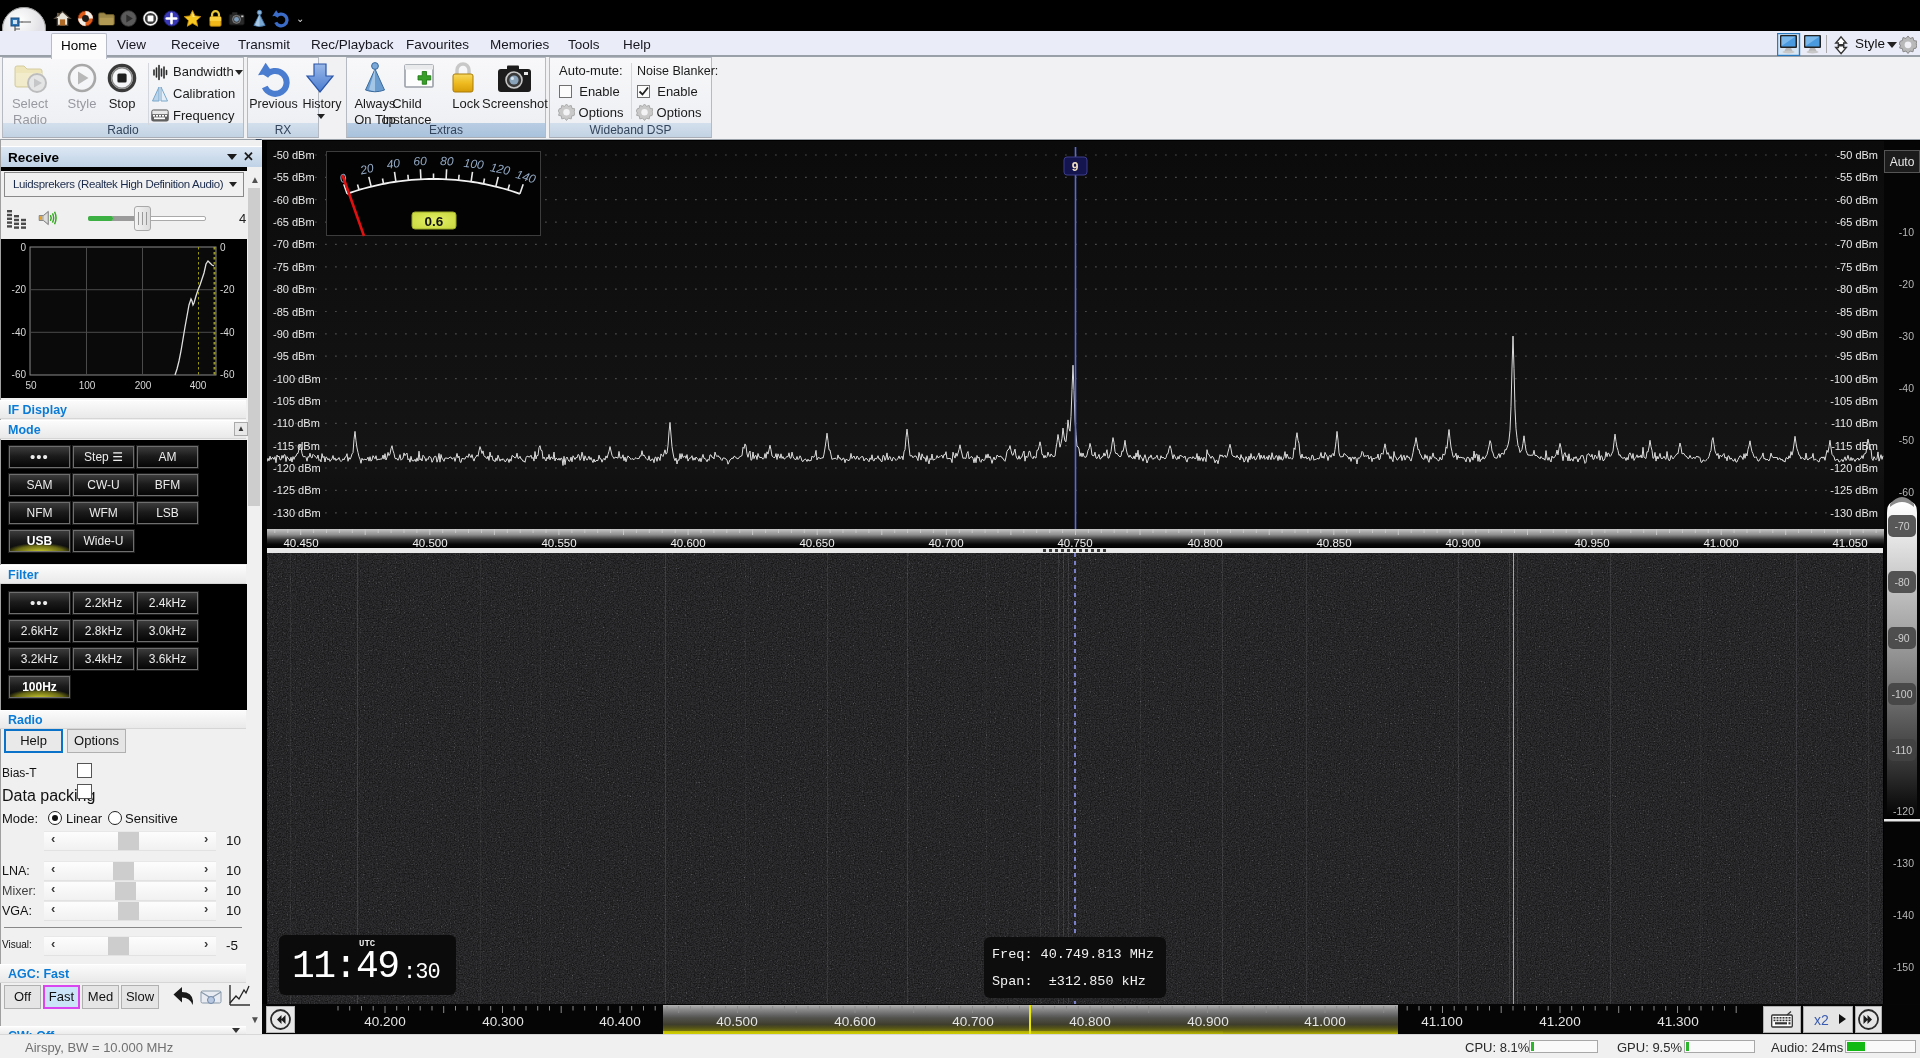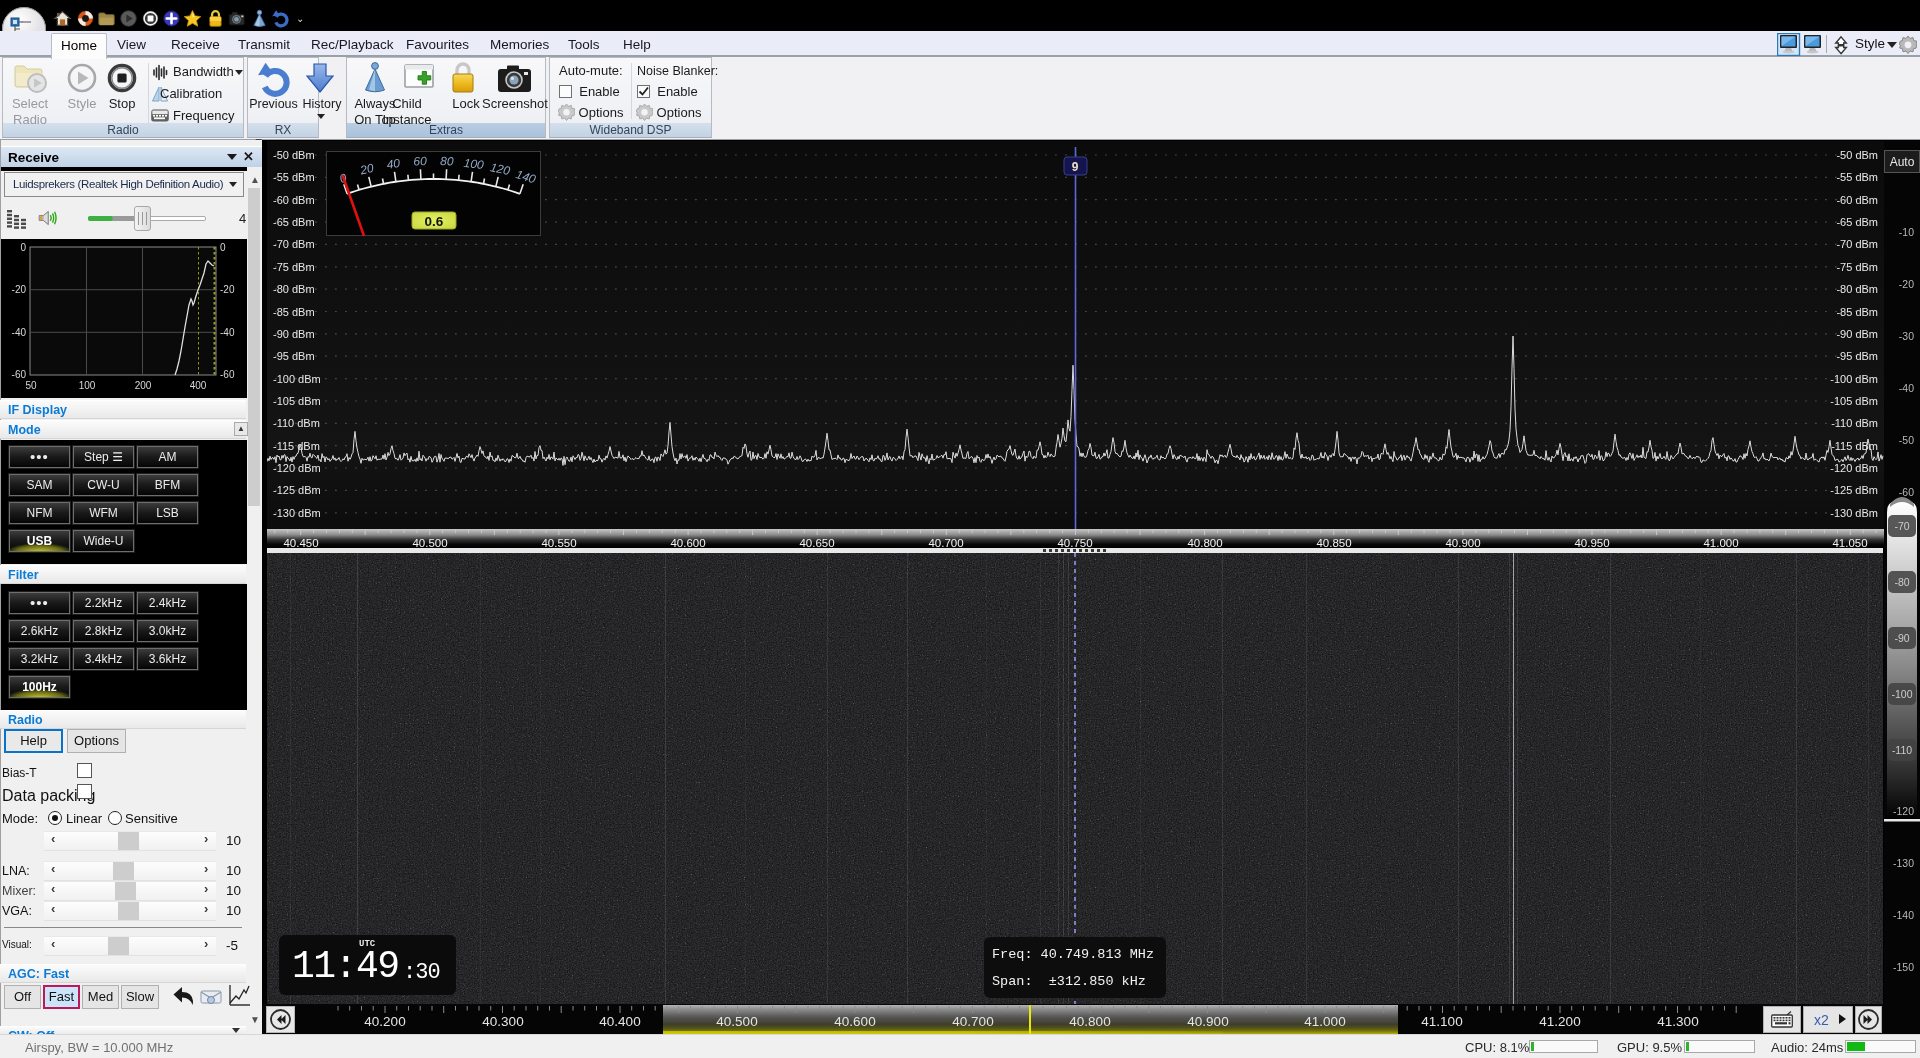--- a/index.html
+++ b/index.html
@@ -207,21 +207,21 @@
 <g stroke="#2a2a2a" stroke-width="1.6" stroke-linecap="round">
       <path d="M2 6 V11 M4.5 4 V13 M7 1.5 V15.5 M9.5 5 V12 M12 3 V14 M14.5 6.5 V10.5"></path>
     </g>
   </svg>
 <div class="smallrow" style="left:173px;top:62px">Bandwidth</div>
 <div class="a" style="left:235px;top:70px;width:0;height:0;border-left:4px solid transparent;border-right:4px solid transparent;border-top:5px solid #222"></div>
 <svg class="a" style="left:151px;top:85px" width="18" height="18" viewBox="0 0 18 18">
 <path d="M8 2 L8 16 L1.5 16 Z" fill="#b9d4ea" stroke="#7aa8cc"></path>
     <path d="M10 2 L10 16 L16.5 16 Z" fill="#e4eef8" stroke="#7aa8cc"></path>
   </svg>
-<div class="smallrow" style="left:160px;top:84px">Calibration</div>
+<div class="smallrow" style="left:173px;top:84px">Calibration</div>
 <svg class="a" style="left:151px;top:107px" width="18" height="16" viewBox="0 0 18 16">
 <rect x="0.8" y="3" width="16.4" height="11" rx="1.5" fill="#e8e8e8" stroke="#555"></rect>
 <rect x="0.8" y="7.2" width="16.4" height="6.8" fill="#606060"></rect>
 <g fill="#fff">
       <rect x="2" y="8" width="2" height="1.6"></rect>
       <rect x="5" y="8" width="2" height="1.6"></rect>
       <rect x="8" y="8" width="2" height="1.6"></rect>
       <rect x="11" y="8" width="2" height="1.6"></rect>
       <rect x="14" y="8" width="2" height="1.6"></rect>
       <rect x="3" y="10.4" width="11" height="1.8"></rect>
@@ -453,21 +453,21 @@
 <div class="a" style="left:4px;top:927px;width:238px;height:1px;background:#888"></div>
 <div class="a" style="left:2px;top:939px;font-size:10px;color:#111">Visual:</div>
 <div class="sl-track" style="left:44px;top:936px;width:172px"></div>
 <div class="sl-arr" style="left:51px;top:936px">‹</div>
 <div class="sl-arr" style="left:204px;top:936px">›</div>
 <div class="sl-thumb" style="left:108px;top:937px"></div>
 <div class="a" style="left:226px;top:938px;font-size:13.5px;color:#111">-5</div>
 <div class="hdrbar" style="top:964px">AGC: Fast</div>
 <div class="hdrarr" style="top:976px;border-bottom:5px solid #333"></div>
 <div class="gbtn" style="left:4px;top:985px;width:37px;line-height:22px">Off</div>
-<div class="gbtn" style="left:43px;top:985px;width:37px;line-height:20px;background:#cce4f7;border:2px solid #be185d">Fast</div>
+<div class="gbtn" style="left:43px;top:985px;width:37px;line-height:20px;background:#cce4f7;border:2px solid #d946ef">Fast</div>
 <div class="gbtn" style="left:82px;top:985px;width:37px;line-height:22px">Med</div>
 <div class="gbtn" style="left:121px;top:985px;width:38px;line-height:22px">Slow</div>
 <svg class="a" style="left:172px;top:986px" width="24" height="20" viewBox="0 0 24 20">
 <path d="M10 1 L10 6 Q20 6 21 15 Q21 17.5 20.5 19 Q18 11.5 10 11.5 L10 16.5 L1.5 8.5 Z" fill="#1a1a1a"></path>
   </svg>
 <svg class="a" style="left:200px;top:988px" width="22" height="18" viewBox="0 0 22 18">
 <rect x="1" y="3" width="20" height="12" rx="1.5" fill="#e8ecf2" stroke="#8899aa"></rect>
 <path d="M1 4 L11 10 L21 4" fill="none" stroke="#8899aa" stroke-width="1.2"></path>
 <circle cx="11" cy="12" r="3.5" fill="#b8c8e0" stroke="#7088a8"></circle>
   </svg>

